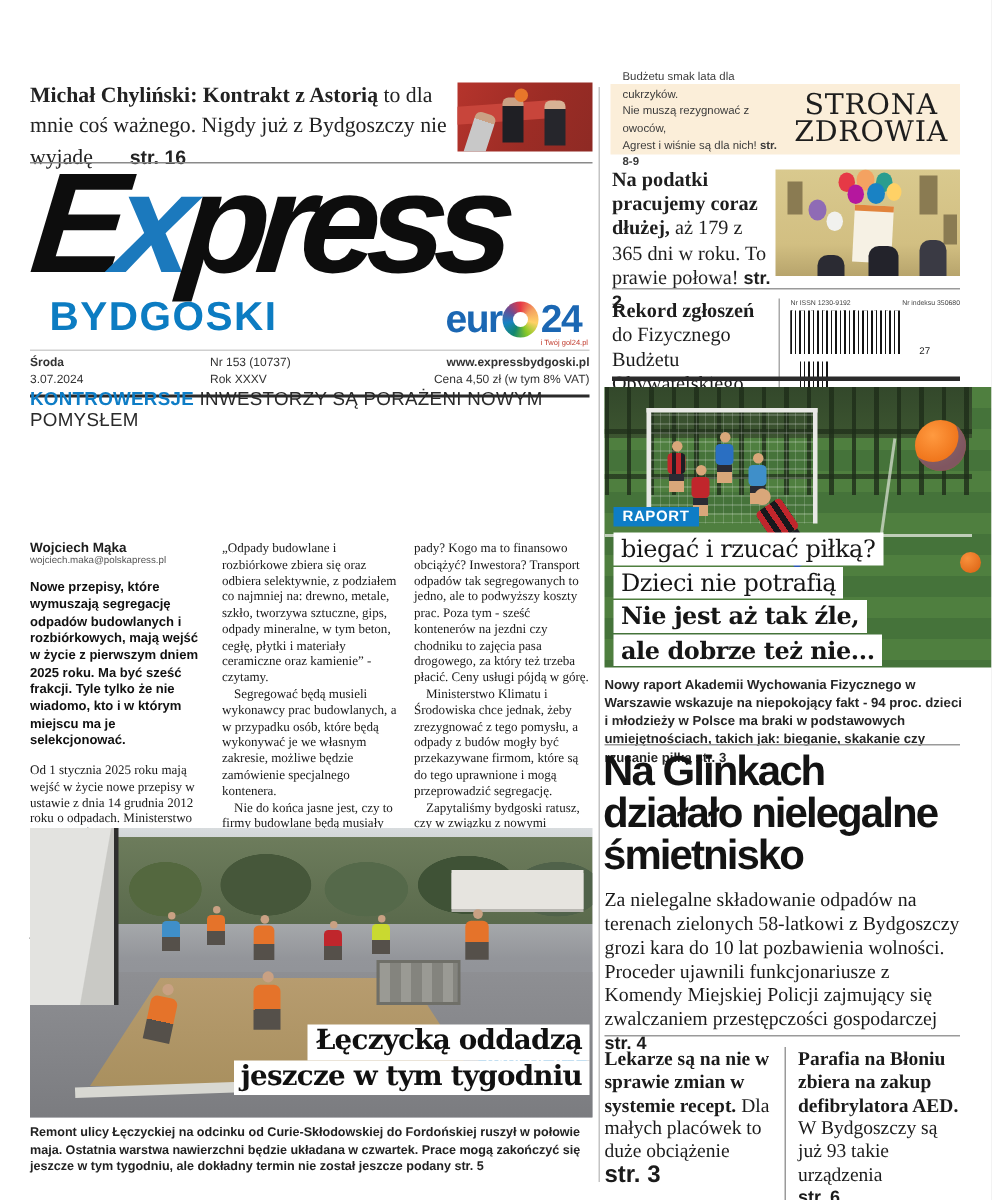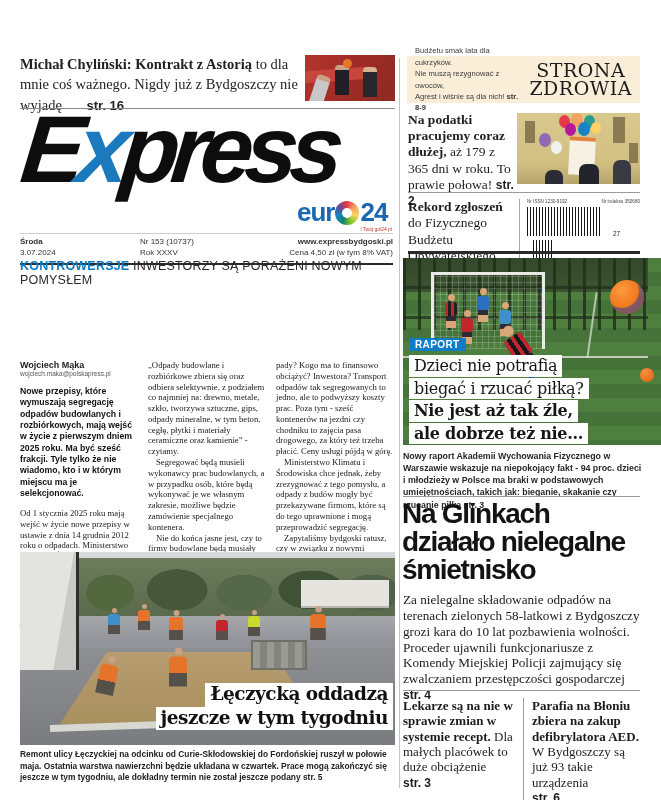--- a/index.html
+++ b/index.html
@@ -167,20 +167,21 @@
       <span>ZDROWIA</span>
     </div>
   </div>
 
   <div class="abs rule-top"></div>
   <div class="abs vline-main"></div>
 
   <div class="abs express">
     <span class="word"><span>E</span><span class="x">x</span><span>press</span></span>
   </div>
+  <div class="abs bydgoski">BYDGOSKI</div>
   <div class="abs euro">
     <span class="t">eur</span>
     <span class="euro-circle"></span>
     <span class="t">24</span>
   </div>
   <div class="abs euro-tag">i Twój gol24.pl</div>
 
   <div class="abs dateline">
     <div class="c1">
       <span class="b">Środa</span><br>
@@ -334,22 +335,22 @@
         <div class="t"></div>
         <div class="l"></div>
       </div>
     <div class="kid" style="right:6px;top:90px;">
         <div class="h"></div>
         <div class="t" style="background:#2a56b8;"></div>
         <div class="l"></div>
       </div>
     <div class="report-tag">RAPORT</div>
     <div class="report-lines">
+      <span>biegać i rzucać piłką?</span>
       <span>Dzieci nie potrafią</span>
-      <span>biegać i rzucać piłką?</span>
       <span class="bb">Nie jest aż tak źle,</span>
       <span class="bb">ale dobrze też nie...</span>
     </div>
     <div class="vcredit">FOT. ADAM JASTRZĘBOWSKI</div>
   </div>
   <div class="abs report-cap">Nowy raport Akademii Wychowania Fizycznego w Warszawie wskazuje na niepokojący fakt - 94 proc. dzieci i młodzieży w Polsce ma braki w podstawowych umiejętnościach, takich jak: bieganie, skakanie czy rzucanie piłką str. 3</div>
 
   <div class="abs rrule3"></div>
 
   <div class="abs glinki-h">
@@ -359,21 +360,21 @@
   </div>
   <div class="abs glinki-b">
     <span>Za nielegalne składowanie odpadów na terenach zielonych 58-latkowi z Bydgoszczy grozi kara do 10 lat pozbawienia wolności. Proceder ujawnili funkcjonariusze z Komendy Miejskiej Policji zajmujący się zwalczaniem przestępczości gospodarczej </span><span class="pg" style="font-family:'Liberation Sans',sans-serif;font-size:12px;">str. 4</span>
   </div>
 
   <div class="abs rrule4"></div>
 
   <div class="abs bots">
     <div class="bc1">
       <span class="b">Lekarze są na nie w sprawie zmian w systemie recept.</span><span> Dla małych placówek to duże obciążenie</span><br>
-      <span class="pg" style="font-family:'Liberation Sans',sans-serif;font-size:12px;">str. 3</span>
+      <span class="pg" style="font-family:'Liberation Sans',sans-serif;font-size:16px;">str. 3</span>
     </div>
     <div class="bc2">
       <span class="b">Parafia na Błoniu zbiera  na zakup defibrylatora AED.</span><span> W Bydgoszczy są już 93 takie urządzenia</span><br>
       <span class="pg" style="font-family:'Liberation Sans',sans-serif;font-size:12px;">str. 6</span>
     </div>
   </div>
 
 </div>
 
 </body></html>

